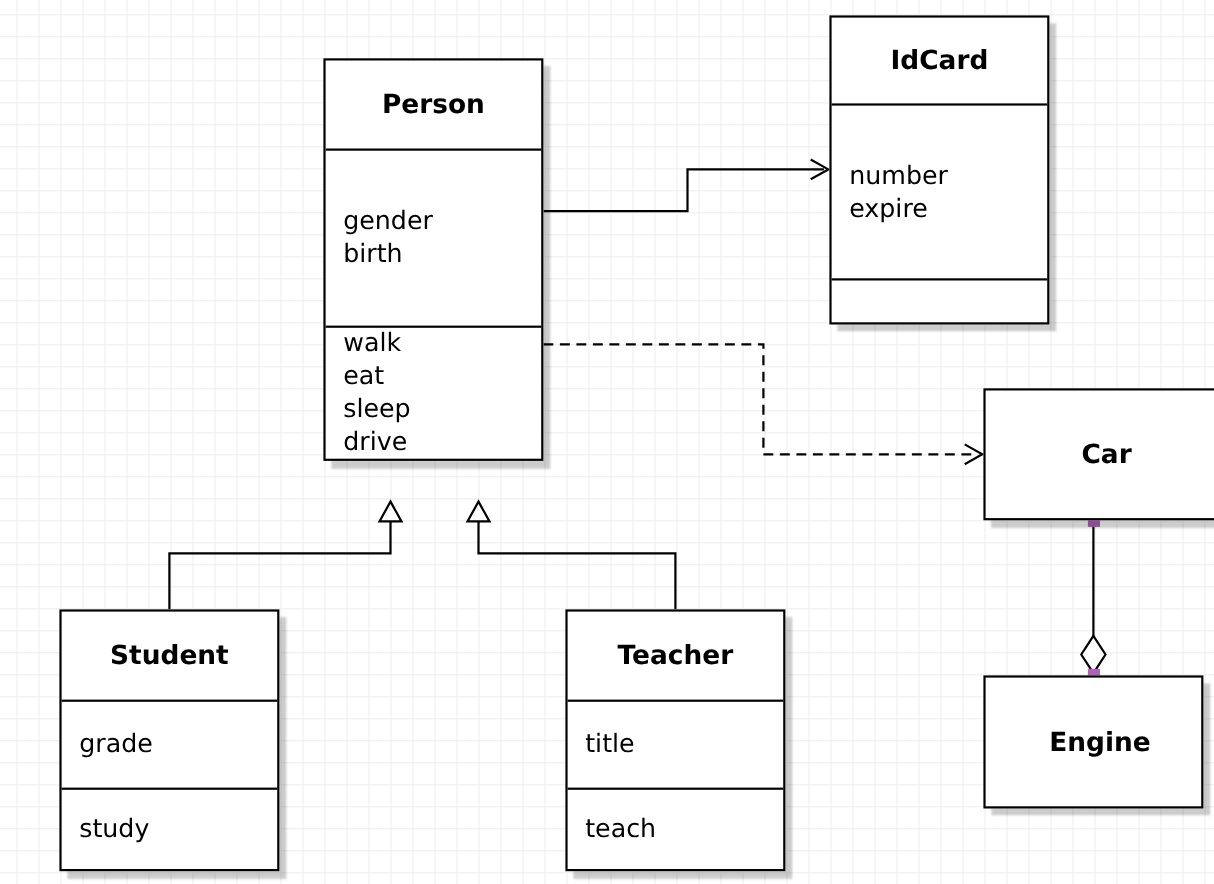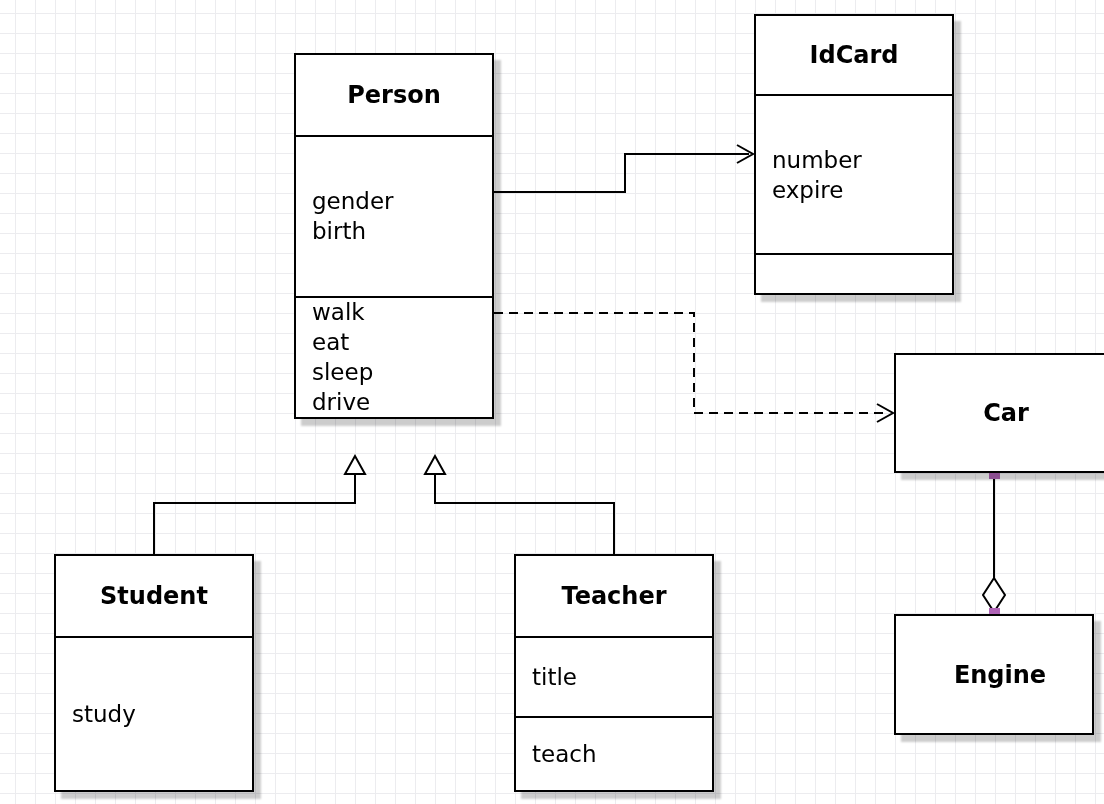--- a/index.html
+++ b/index.html
@@ -117,20 +117,23 @@
   <div class="uml-class" style="left:894px; top:353px; width:224px; height:120px;">
     <div class="uml-section uml-title fill">Car</div>
   </div>
 
   <div class="uml-class" style="left:894px; top:614px; width:200px; height:121px;padding-left:12px;">
     <div class="uml-section uml-title fill">Engine</div>
   </div>
 
   <div class="uml-class" style="left:54px; top:554px; width:200px; height:238px;">
     <div class="uml-section uml-title" style="height:80px;">Student</div>
+    <div class="uml-section" style="height:80px;">
+      <div class="uml-line">grade</div>
+    </div>
     <div class="uml-section fill">
       <div class="uml-line">study</div>
     </div>
   </div>
 
   <div class="uml-class" style="left:514px; top:554px; width:200px; height:238px;">
     <div class="uml-section uml-title" style="height:80px;">Teacher</div>
     <div class="uml-section" style="height:80px;">
       <div class="uml-line">title</div>
     </div>

